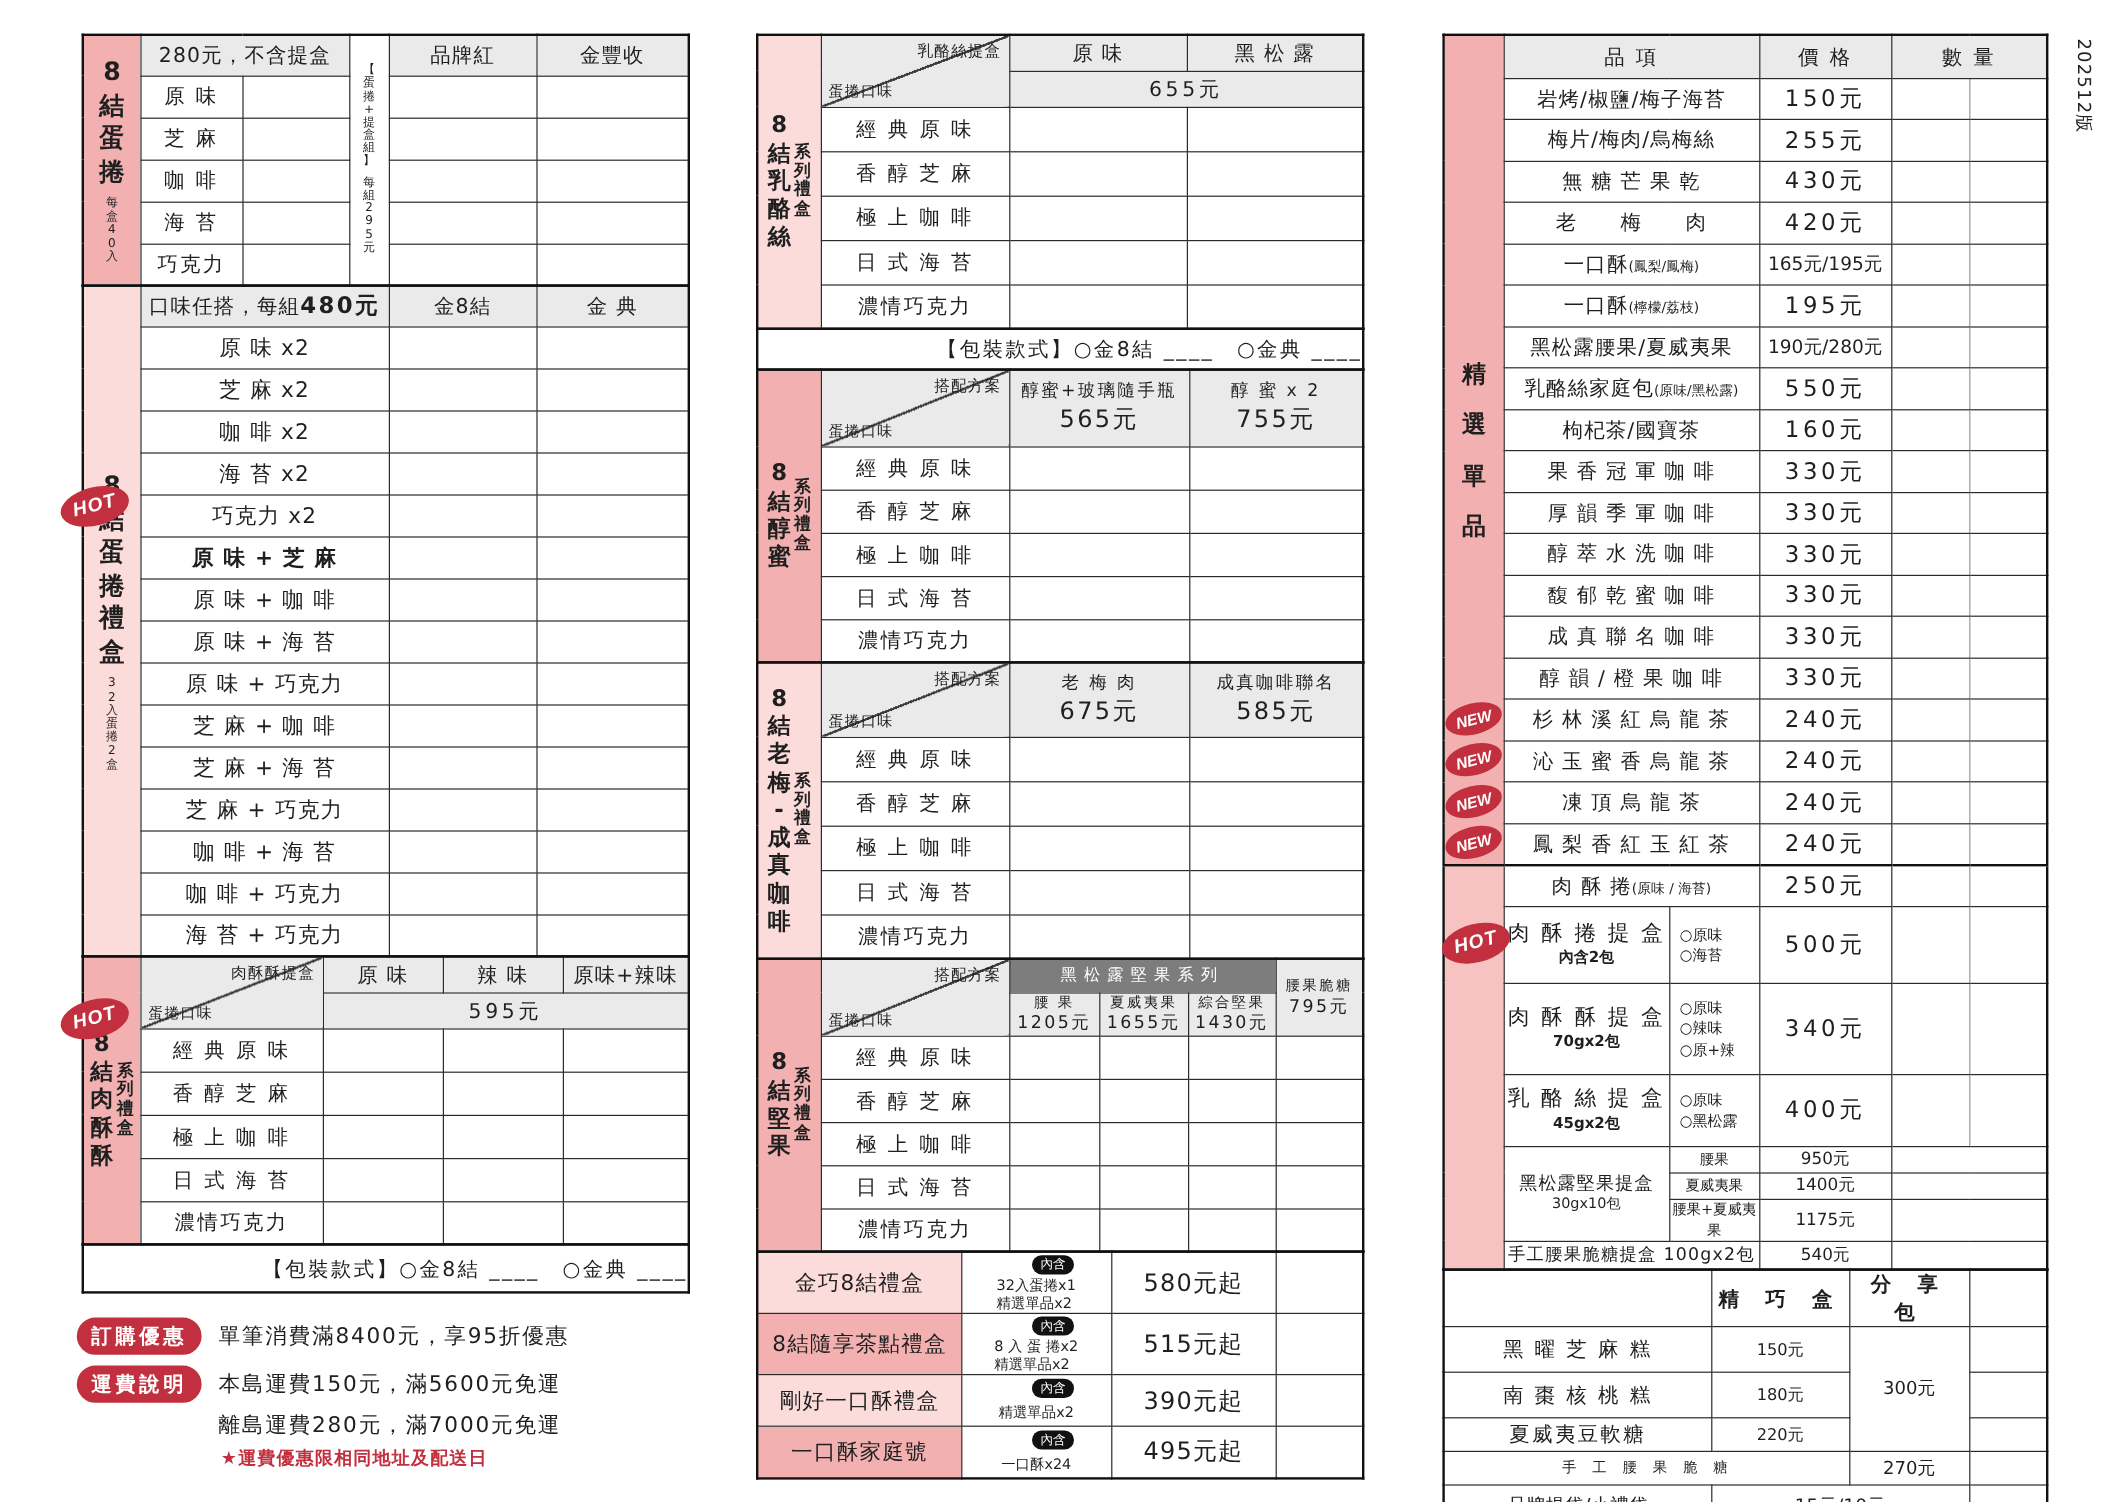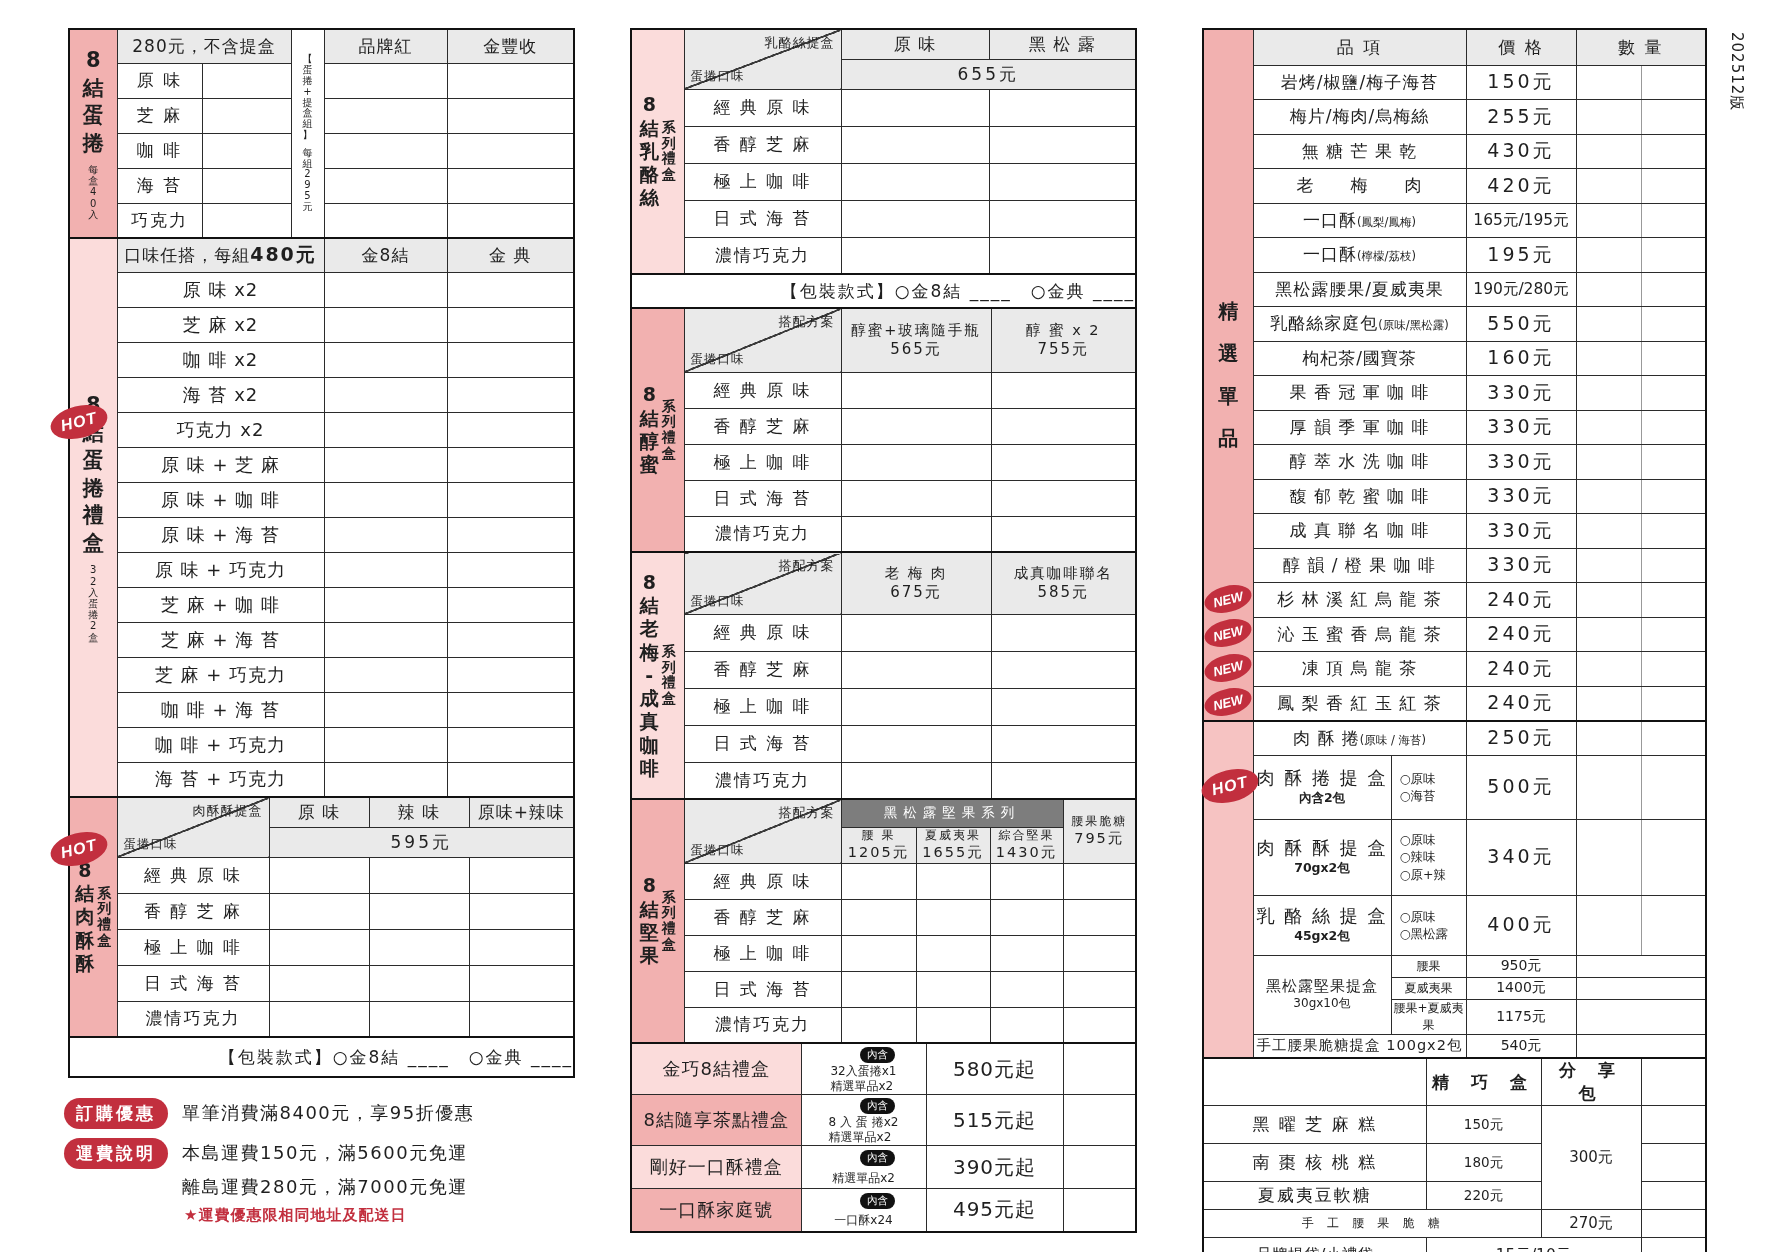--- a/index.html
+++ b/index.html
@@ -34,21 +34,21 @@
   .v-tiny{font-size:10px;}
   .v-note{font-size:10px;} .v-note div{line-height:1.08;}
   .v-sel{font-size:20px;font-weight:bold;} .v-sel div{margin:10px 0;}
   
   .diag{position:relative;background-color:var(--header-gray,#eaeaea);
     background-image:linear-gradient(to bottom right,transparent calc(50% - 1px),#3a3a3a calc(50% - 1px),#3a3a3a calc(50% + 1px),transparent calc(50% + 1px));}
   .diag .dt{position:absolute;top:4px;right:6px;font-size:13px;letter-spacing:1px;}
   .diag .db{position:absolute;bottom:4px;left:6px;font-size:12.5px;letter-spacing:1px;}
   
   .chl{display:block;font-size:14.5px;line-height:1.3;}
-  .chp{display:block;font-size:15px;letter-spacing:2px;}
+  .chp{display:block;font-size:20px;letter-spacing:2px;}
   .chl-sm{display:block;font-size:12px;line-height:1.25;}
   .chp-sm{display:block;font-size:14.5px;}
   
   .gname{font-size:18px;letter-spacing:1px;}
   .gcell{background:#fff;}
   .inc{display:inline-block;background:#111;color:#fff;border-radius:9px;font-size:10.5px;padding:1px 7px;margin-right:6px;vertical-align:middle;margin-left:34px;}
   .glines{display:inline-block;text-align:left;font-size:12px;line-height:1.25;vertical-align:middle;}
   .glines span{display:block;}
   .gprice{font-size:20px;letter-spacing:1px;}
   
@@ -229,21 +229,21 @@
           <tr style="height: 35px;">
             <td class="combo">海 苔 x2</td>
             <td></td>
             <td></td>
           </tr>
           <tr style="height: 35px;">
             <td class="combo">巧克力 x2</td>
             <td></td>
             <td></td>
           </tr>
-          <tr style="height: 35px;">
+          <tr style="height: 35px; font-weight: bold;">
             <td class="combo">原 味 + 芝 麻</td>
             <td></td>
             <td></td>
           </tr>
           <tr style="height: 35px;">
             <td class="combo">原 味 + 咖 啡</td>
             <td></td>
             <td></td>
           </tr>
           <tr style="height: 35px;">

